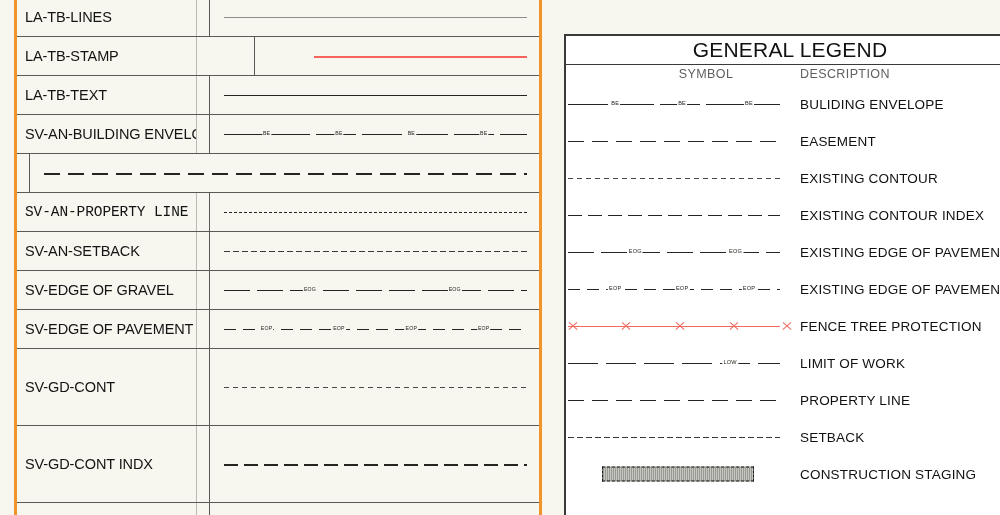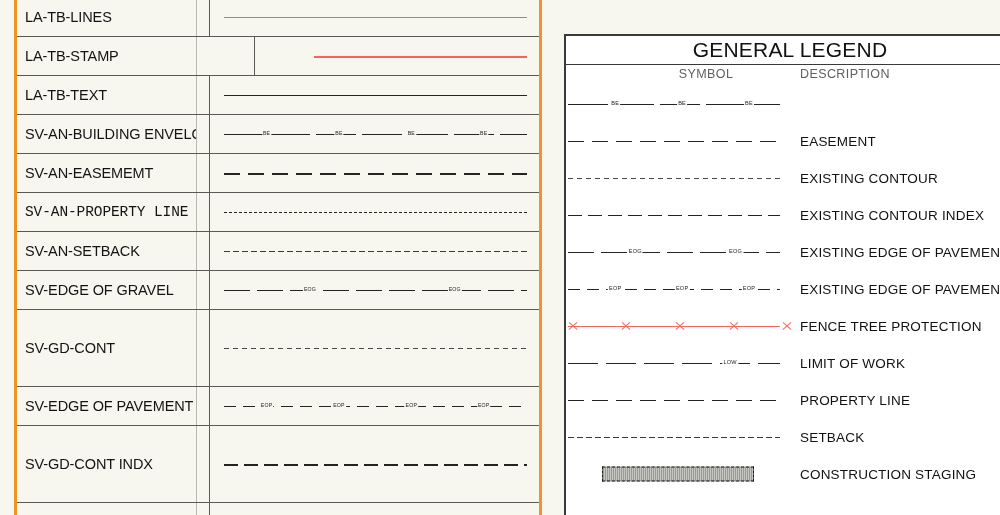--- a/index.html
+++ b/index.html
@@ -289,21 +289,20 @@
           <div style="position: absolute; inset: 0px;">
             <div class="line grad g-be"></div>
             <span class="chip" style="left: 17.2%;">BE</span>
             <span class="chip" style="left: 39.2%;">BE</span>
             <span class="chip" style="left: 61.2%;">BE</span>
             <span class="chip" style="left: 83.2%;">BE</span>
           </div>
         </div>
       </div>
       <div class="lt-row" style="height: 39px;">
-        <div class="lt-name">SV-AN-EASEMEMT</div>
         <div class="lt-gap"></div>
         <div class="lt-sym">
           <div style="position: absolute; inset: 0px;">
             <div class="line grad g-easement"></div>
           </div>
         </div>
       </div>
       <div class="lt-row" style="height: 39px; font-family: Liberation Mono, monospace;">
         <div class="lt-name">SV-AN-PROPERTY LINE</div>
         <div class="lt-gap"></div>
@@ -323,42 +322,42 @@
         </div>
       </div>
       <div class="lt-row" style="height: 39px;">
         <div class="lt-name">SV-EDGE OF GRAVEL</div>
         <div class="lt-gap"></div>
         <div class="lt-sym">
           <div style="position: absolute; inset: 0px;">
             <div class="line grad g-eog"></div>
             <span class="chip" style="left: 30.4%;">EOG</span>
             <span class="chip" style="left: 74.4%;">EOG</span>
-          </div>
-        </div>
-      </div>
-      <div class="lt-row" style="height: 77px;">
-        <div class="lt-name">SV-GD-CONT</div>
-        <div class="lt-gap"></div>
-        <div class="lt-sym">
-          <div style="position: absolute; inset: 0px;">
-            <div class="line grad g-contour"></div>
           </div>
         </div>
       </div>
       <div class="lt-row" style="height: 39px;">
         <div class="lt-name">SV-EDGE OF PAVEMENT</div>
         <div class="lt-gap"></div>
         <div class="lt-sym">
           <div style="position: absolute; inset: 0px;">
             <div class="line grad g-eop"></div>
             <span class="chip" style="left: 17.2%;">EOP</span>
             <span class="chip" style="left: 39.2%;">EOP</span>
             <span class="chip" style="left: 61.2%;">EOP</span>
             <span class="chip" style="left: 83.2%;">EOP</span>
+          </div>
+        </div>
+      </div>
+      <div class="lt-row" style="height: 77px;">
+        <div class="lt-name">SV-GD-CONT</div>
+        <div class="lt-gap"></div>
+        <div class="lt-sym">
+          <div style="position: absolute; inset: 0px;">
+            <div class="line grad g-contour"></div>
           </div>
         </div>
       </div>
       <div class="lt-row" style="height: 77px;">
         <div class="lt-name">SV-GD-CONT INDX</div>
         <div class="lt-gap"></div>
         <div class="lt-sym">
           <div style="position: absolute; inset: 0px;">
             <div class="line grad g-contour-index"></div>
           </div>
@@ -382,20 +381,21 @@
     <div id="legend-rows">
         <div class="lg-row">
           <div class="lg-sym">
             <div style="position: absolute; inset: 0px;">
               <div class="line grad g-be"></div>
               <span class="chip" style="left: 21.6%;">BE</span>
               <span class="chip" style="left: 50.9333%;">BE</span>
               <span class="chip" style="left: 80.2667%;">BE</span>
             </div>
           </div>
+          <div class="lg-desc">BULIDING ENVELOPE</div>
         </div>
         <div class="lg-row">
           <div class="lg-sym">
             <div style="position: absolute; inset: 0px;">
               <div class="line grad g-easement"></div>
             </div>
           </div>
           <div class="lg-desc">EASEMENT</div>
         </div>
         <div class="lg-row">

